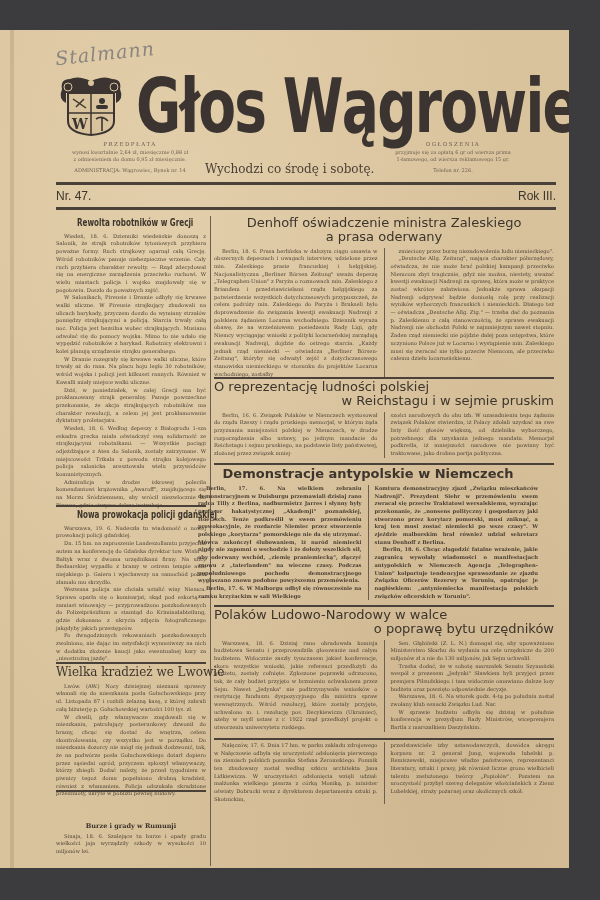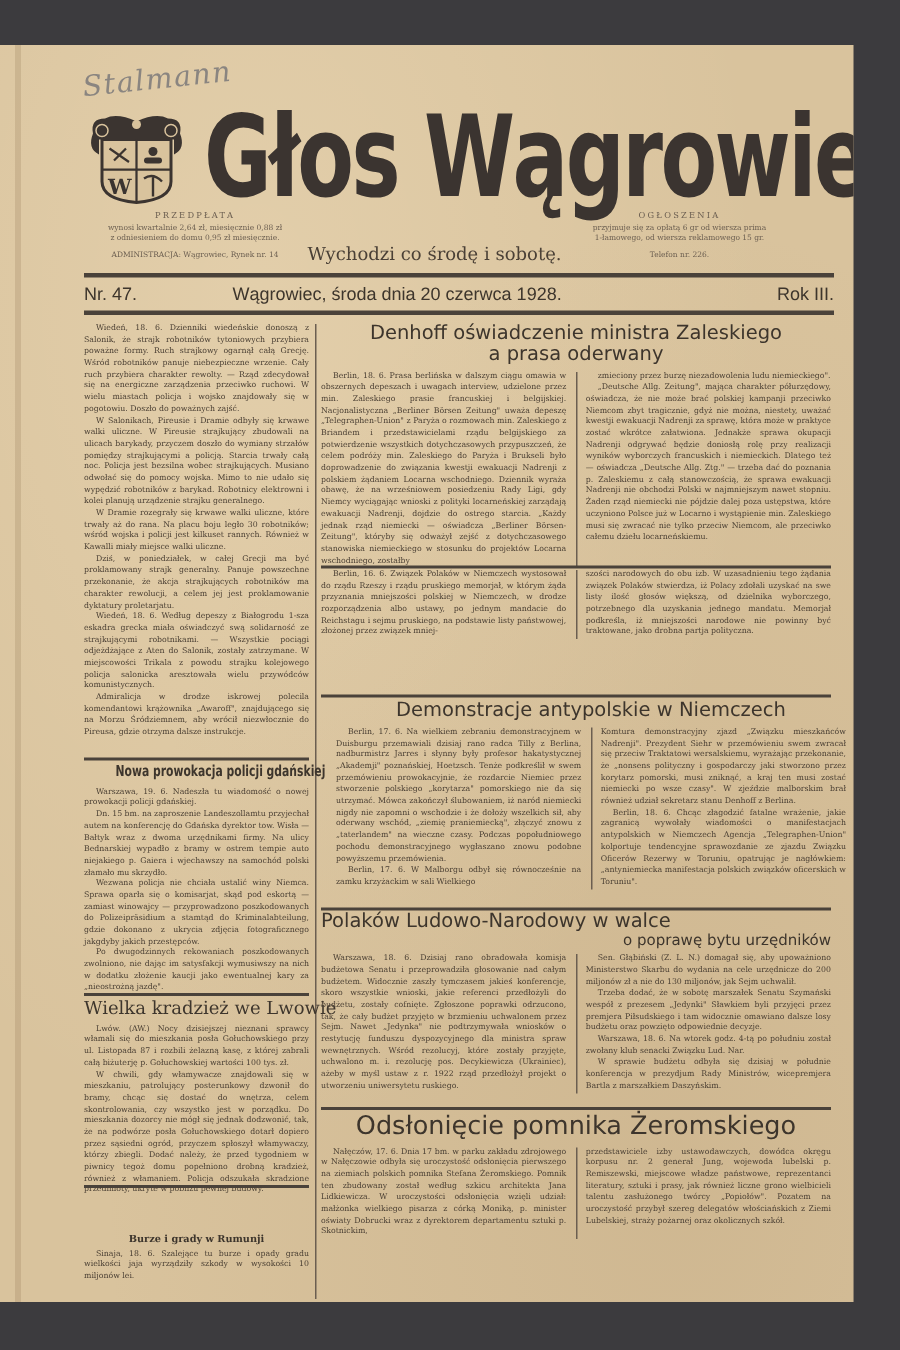--- a/index.html
+++ b/index.html
@@ -87,29 +87,31 @@
     <div class="hd">OGŁOSZENIA</div>
     <div>przyjmuje się za opłatą 6 gr od wiersza prima</div>
     <div>1-łamowego, od wiersza reklamowego 15 gr.</div>
     <div style="margin-top:4px;">Telefon nr. 226.</div>
   </div>
 
   <div class="rule" style="left:56px; top:152px; width:500px; height:3px;"></div>
 
   <div class="dateline">
     <span style="left:0;">Nr. 47.</span>
-    <span style="left:99px;">Wągrowiec, środa dnia 20 czerwca 1928.</span>
     <span style="right:0;">Rok III.</span>
   </div>
 
   <div class="rule" style="left:56px; top:177px; width:500px; height:3px;"></div>
 
   <div class="vdiv" style="left:210px; top:186px; height:650px;"></div>
 
   <div class="col" style="left:56px; top:186px; width:150px;">
+    <div class="hl" style="font-size:10px; margin-bottom:2px;">
+      <span class="hl-cond">Rewolta robotników w Grecji</span>
+    </div>
     <p>Wiedeń, 18. 6. Dzienniki wiedeńskie donoszą z Salonik, że strajk robotników tytoniowych przybiera poważne formy. Ruch strajkowy ogarnął całą Grecję. Wśród robotników panuje niebezpieczne wrzenie. Cały ruch przybiera charakter rewolty. — Rząd zdecydował się na energiczne zarządzenia przeciwko ruchowi. W wielu miastach policja i wojsko znajdowały się w pogotowiu. Doszło do poważnych zajść.</p>
     <p>W Salonikach, Pireusie i Dramie odbyły się krwawe walki uliczne. W Pireusie strajkujący zbudowali na ulicach barykady, przyczem doszło do wymiany strzałów pomiędzy strajkującymi a policją. Starcia trwały całą noc. Policja jest bezsilna wobec strajkujących. Musiano odwołać się do pomocy wojska. Mimo to nie udało się wypędzić robotników z barykad. Robotnicy elektrowni i kolei planują urządzenie strajku generalnego.</p>
     <p>W Dramie rozegrały się krwawe walki uliczne, które trwały aż do rana. Na placu boju legło 30 robotników; wśród wojska i policji jest kilkuset rannych. Również w Kawalli miały miejsce walki uliczne.</p>
     <p>Dziś, w poniedziałek, w całej Grecji ma być proklamowany strajk generalny. Panuje powszechne przekonanie, że akcja strajkujących robotników ma charakter rewolucji, a celem jej jest proklamowanie dyktatury proletarjatu.</p>
     <p>Wiedeń, 18. 6. Według depeszy z Białogrodu 1-sza eskadra grecka miała oświadczyć swą solidarność ze strajkującymi robotnikami. — Wszystkie pociągi odjeżdżające z Aten do Salonik, zostały zatrzymane. W miejscowości Trikala z powodu strajku kolejowego policja salonicka aresztowała wielu przywódców komunistycznych.</p>
     <p>Admiralicja w drodze iskrowej polecila komendantowi krążownika „Awaroff", znajdującego się na Morzu Śródziemnem, aby wrócił niezwłocznie do Pireusa, gdzie otrzyma dalsze instrukcje.</p>
   </div>
 
   <div class="rule" style="left:56px; top:475px; width:150px; height:1.5px;"></div>
 
@@ -149,71 +151,72 @@
       <div style="width:165px;">
         <p>zmieciony przez burzę niezadowolenia ludu niemieckiego".</p>
         <p>„Deutsche Allg. Zeitung", mająca charakter półurzędowy, oświadcza, że nie może brać polskiej kampanji przeciwko Niemcom zbyt tragicznie, gdyż nie można, niestety, uważać kwestji ewakuacji Nadrenji za sprawę, która może w praktyce zostać wkrótce załatwiona. Jednakże sprawa okupacji Nadrenji odgrywać będzie doniosłą rolę przy realizacji wyników wyborczych francuskich i niemieckich. Dlatego też — oświadcza „Deutsche Allg. Ztg." — trzeba dać do poznania p. Zaleskiemu z całą stanowczością, że sprawa ewakuacji Nadrenji nie obchodzi Polski w najmniejszym nawet stopniu. Żaden rząd niemiecki nie pójdzie dalej poza ustępstwa, które uczyniono Polsce już w Locarno i wystąpienie min. Zaleskiego musi się zwracać nie tylko przeciw Niemcom, ale przeciwko całemu dziełu locarneńskiemu.</p>
       </div>
     </div>
   </div>
 
   <div class="rule" style="left:214px; top:347px; width:340px; height:2px;"></div>
 
   <div class="col" style="left:214px; top:350px; width:340px;">
+    <div class="hl" style="font-size:13px; line-height:1.1; text-align:left;">O reprezentację ludności polskiej</div>
+    <div class="hl" style="font-size:13px; line-height:1.1; text-align:right; margin-bottom:3px;">w Reichstagu i w sejmie pruskim</div>
     <div style="display:flex; gap:6px;">
       <div style="width:165px;">
           <p>Berlin, 16. 6. Związek Polaków w Niemczech wystosował do rządu Rzeszy i rządu pruskiego memorjał, w którym żąda przyznania mniejszości polskiej w Niemczech, w drodze rozporządzenia albo ustawy, po jednym mandacie do Reichstagu i sejmu pruskiego, na podstawie listy państwowej, złożonej przez związek mniej-</p>
         </div>
       <div style="width:1px; background:#6b5e50;"></div>
       <div style="width:165px;">
           <p style="text-indent:0">szości narodowych do obu izb. W uzasadnieniu tego żądania związek Polaków stwierdza, iż Polacy zdołali uzyskać na swe listy ilość głosów większą, od dzielnika wyborczego, potrzebnego dla uzyskania jednego mandatu. Memorjał podkreśla, iż mniejszości narodowe nie powinny być traktowane, jako drobna partja polityczna.</p>
         </div>
     </div>
   </div>
 
   <div class="rule" style="left:214px; top:433px; width:340px; height:2px;"></div>
 
-  <div class="col" style="left:224px; top:437px; width:340px;">
+  <div class="col" style="left:198px; top:437px; width:340px;font-weight:bold;">
     <div class="hl" style="font-size:13px; line-height:1.15; margin-bottom:3px;">Demonstracje antypolskie w Niemczech</div>
     <div style="display:flex; gap:6px;">
       <div style="width:165px;">
         <p>Berlin, 17. 6. Na wielkiem zebraniu demonstracyjnem w Duisburgu przemawiali dzisiaj rano radca Tilly z Berlina, nadburmistrz Jarres i słynny były profesor hakatystycznej „Akademji" poznańskiej, Hoetzsch. Tenże podkreślił w swem przemówieniu prowokacyjnie, że rozdarcie Niemiec przez stworzenie polskiego „korytarza" pomorskiego nie da się utrzymać. Mówca zakończył ślubowaniem, iż naród niemiecki nigdy nie zapomni o wschodzie i że dołoży wszelkich sił, aby oderwany wschód, „ziemię praniemiecką", złączyć znowu z „taterlandem" na wieczne czasy. Podczas popołudniowego pochodu demonstracyjnego wygłaszano znowu podobne powyższemu przemówienia.</p>
         <p>Berlin, 17. 6. W Malborgu odbył się równocześnie na zamku krzyżackim w sali Wielkiego</p>
       </div>
       <div style="width:1px; background:#6b5e50;"></div>
       <div style="width:165px;">
         <p style="text-indent:0">Komtura demonstracyjny zjazd „Związku mieszkańców Nadrenji". Prezydent Siehr w przemówieniu swem zwracał się przeciw Traktatowi wersalskiemu, wyrażając przekonanie, że „nonsens polityczny i gospodarczy jaki stworzono przez korytarz pomorski, musi zniknąć, a kraj ten musi zostać niemiecki po wsze czasy". W zjeździe malborskim brał również udział sekretarz stanu Denhoff z Berlina.</p>
         <p>Berlin, 18. 6. Chcąc złagodzić fatalne wrażenie, jakie zagranicą wywołały wiadomości o manifestacjach antypolskich w Niemczech Agencja „Telegraphen-Union" kolportuje tendencyjne sprawozdanie ze zjazdu Związku Oficerów Rezerwy w Toruniu, opatrując je nagłówkiem: „antyniemiecka manifestacja polskich związków oficerskich w Toruniu".</p>
       </div>
     </div>
   </div>
 
   <div class="rule" style="left:214px; top:575px; width:340px; height:2px;"></div>
 
   <div class="col" style="left:214px; top:578px; width:340px;">
     <div class="hl" style="font-size:13px; line-height:1.1; text-align:left;">Polaków Ludowo-Narodowy w walce</div>
-    <div class="hl" style="font-size:10px; line-height:1.1; text-align:right; margin-bottom:3px;">o poprawę bytu urzędników</div>
+    <div class="hl" style="font-size:13px; line-height:1.1; text-align:right; margin-bottom:3px;">o poprawę bytu urzędników</div>
     <div style="display:flex; gap:6px;">
       <div style="width:165px;">
           <p>Warszawa, 18. 6. Dzisiaj rano obradowała komisja budżetowa Senatu i przeprowadziła głosowanie nad całym budżetem. Widocznie zaszły tymczasem jakieś konferencje, skoro wszystkie wnioski, jakie referenci przedłożyli do budżetu, zostały cofnięte. Zgłoszone poprawki odrzucono, tak, że cały budżet przyjęto w brzmieniu uchwalonem przez Sejm. Nawet „Jedynka" nie podtrzymywała wniosków o restytucję funduszu dyspozycyjnego dla ministra spraw wewnętrznych. Wśród rezolucyj, które zostały przyjęte, uchwalono m. i. rezolucję pos. Decykiewicza (Ukrainiec), ażeby w myśl ustaw z r. 1922 rząd przedłożył projekt o utworzeniu uniwersytetu ruskiego.</p>
         </div>
       <div style="width:1px; background:#6b5e50;"></div>
       <div style="width:165px;">
         <p>Sen. Głąbiński (Z. L. N.) domagał się, aby upoważniono Ministerstwo Skarbu do wydania na cele urzędnicze do 200 miljonów zł a nie do 130 miljonów, jak Sejm uchwalił.</p>
         <p>Trzeba dodać, że w sobotę marszałek Senatu Szymański wespół z prezesem „Jedynki" Sławkiem byli przyjęci przez premjera Piłsudskiego i tam widocznie omawiano dalsze losy budżetu oraz powzięto odpowiednie decyzje.</p>
         <p>Warszawa, 18. 6. Na wtorek godz. 4-tą po południu został zwołany klub senacki Związku Lud. Nar.</p>
         <p>W sprawie budżetu odbyła się dzisiaj w południe konferencja w prezydjum Rady Ministrów, wicepremjera Bartla z marszałkiem Daszyńskim.</p>
       </div>
     </div>
   </div>
 
   <div class="rule" style="left:214px; top:708px; width:340px; height:2px;"></div>
 
   <div class="col" style="left:214px; top:712px; width:340px;">
-    <div class="hl" style="font-size:17px; line-height:1.15; margin-bottom:3px;">Odsłonięcie pomnika Żeromskiego</div>
     <div style="display:flex; gap:6px;">
       <div style="width:165px;">
           <p>Nałęczów, 17. 6. Dnia 17 bm. w parku zakładu zdrojowego w Nałęczowie odbyła się uroczystość odsłonięcia pierwszego na ziemiach polskich pomnika Stefana Żeromskiego. Pomnik ten zbudowany został według szkicu architekta Jana Lidkiewicza. W uroczystości odsłonięcia wzięli udział: małżonka wielkiego pisarza z córką Moniką, p. minister oświaty Dobrucki wraz z dyrektorem departamentu sztuki p. Skotnickim,</p>
         </div>
       <div style="width:1px; background:#6b5e50;"></div>
       <div style="width:165px;">
           <p style="text-indent:0">przedstawiciele izby ustawodawczych, dowódca okręgu korpusu nr. 2 generał Jung, wojewoda lubelski p. Remiszewski, miejscowe władze państwowe, reprezentanci literatury, sztuki i prasy, jak również liczne grono wielbicieli talentu zasłużonego twórcy „Popiołów". Pozatem na uroczystość przybył szereg delegatów włościańskich z Ziemi Lubelskiej, straży pożarnej oraz okolicznych szkół.</p>
         </div>
     </div>
   </div>

